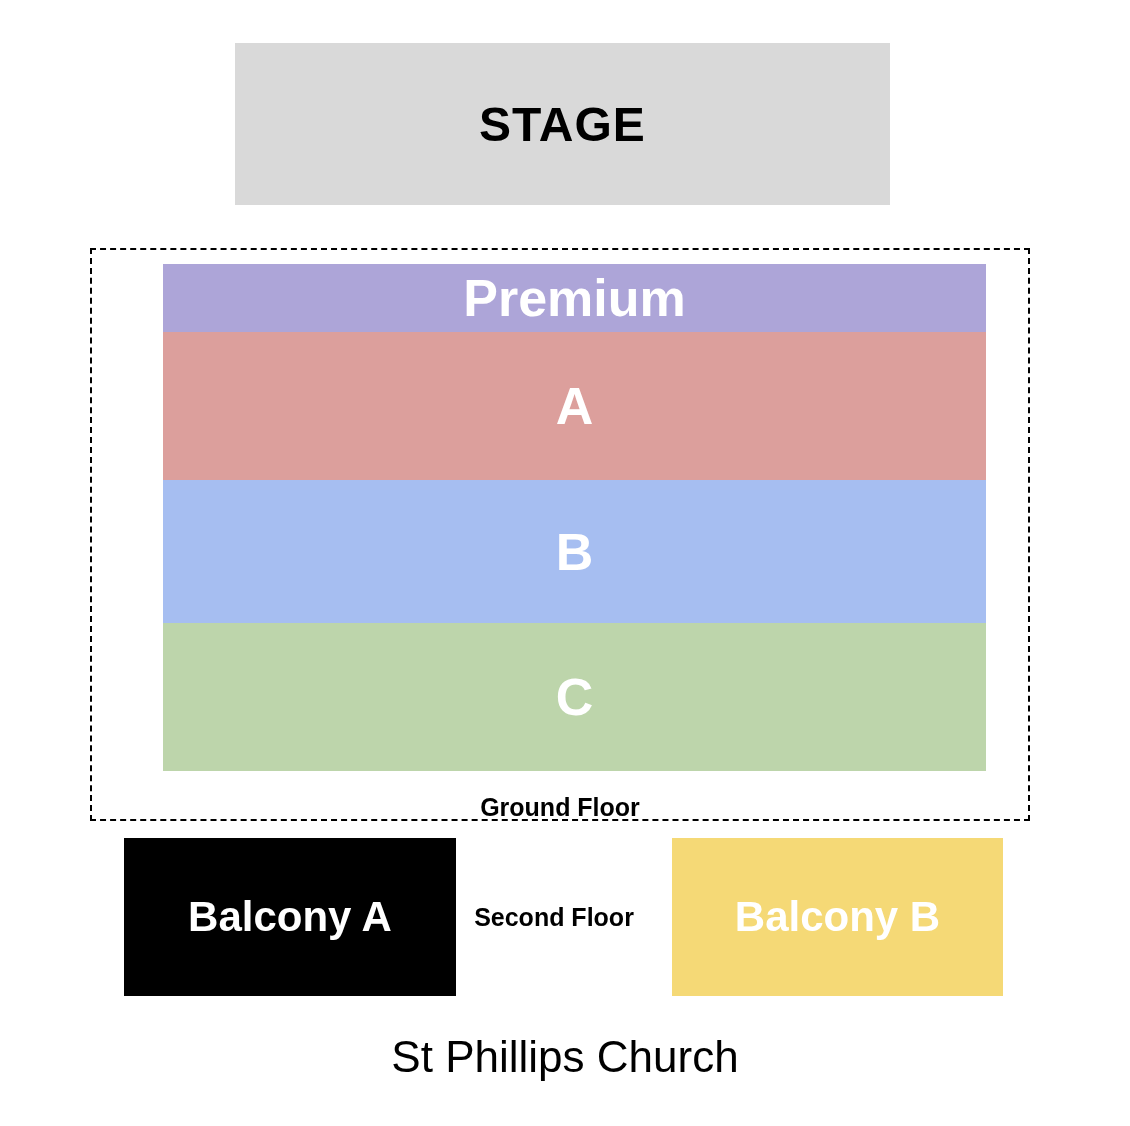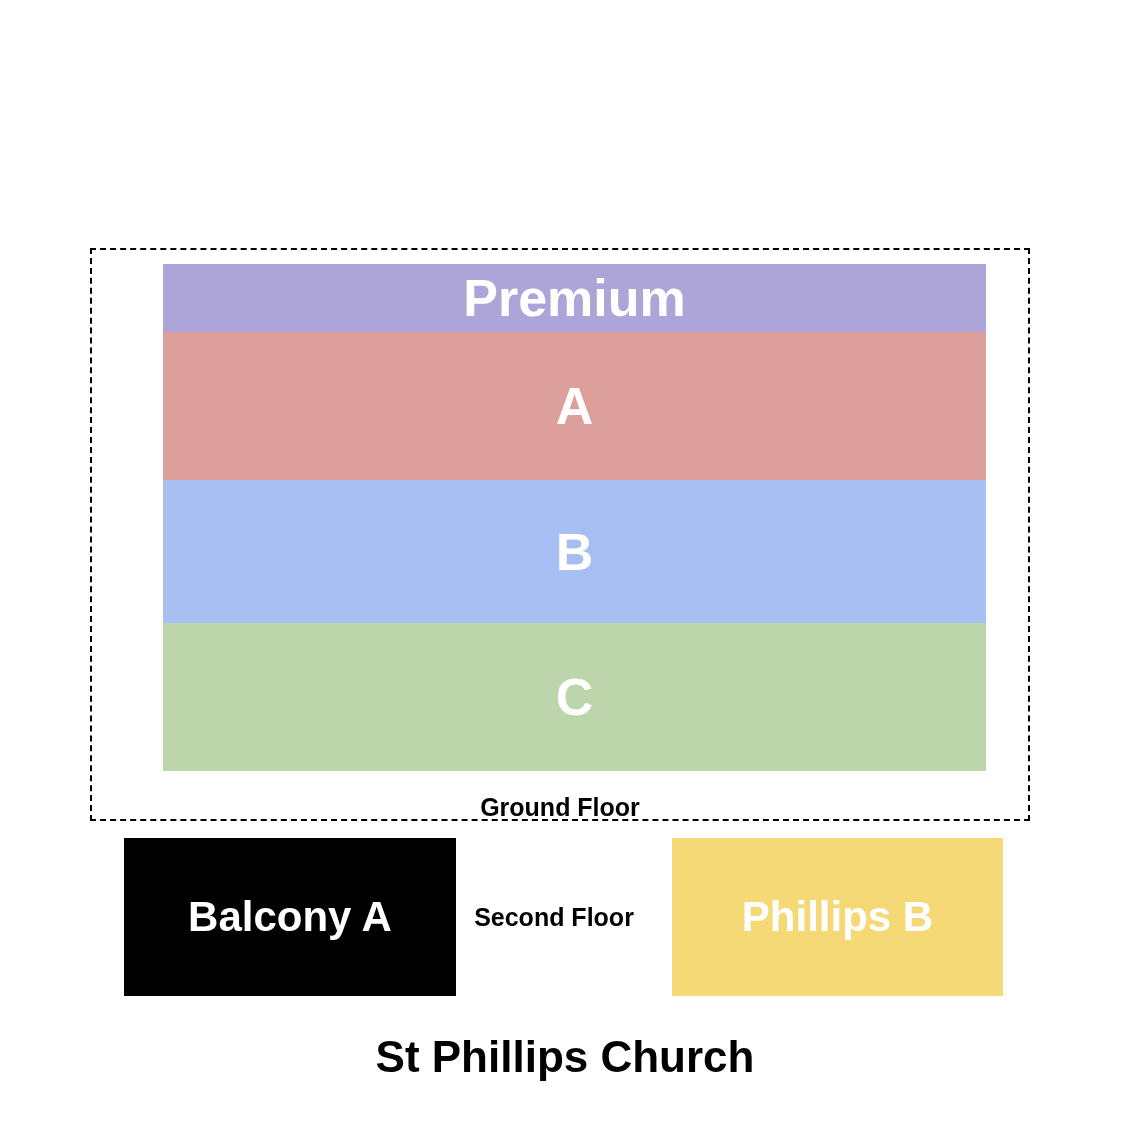--- a/index.html
+++ b/index.html
@@ -124,29 +124,32 @@
   }
 
   
   .venue-title {
     position: absolute;
     left: 0;
     top: 1032px;
     width: 100%;
     text-align: center;
     font-size: 44px;
-    font-weight: bold;
+    font-weight: normal;
     color: #000000;
   }
 </style>
 </head>
 <body>
 
 <div id="venue-map">
 
+  <div class="stage-block">
+    <span class="stage-label">STAGE</span>
+  </div>
 
   <div class="ground-floor-container">
 
     <div class="section-stack">
 
       <div class="seat-section sec-premium" style="background:#ada5d8">
         <span class="seat-section-label">Premium</span>
       </div>
 
       <div class="seat-section sec-a" style="background:#dc9f9c">
@@ -166,18 +169,18 @@
     <div class="floor-caption ground-floor-caption">Ground Floor</div>
   </div>
 
   <div class="balcony balcony-a" style="background:#000000">
     <span class="balcony-label">Balcony A</span>
   </div>
 
   <div class="second-floor-caption">Second Floor</div>
 
   <div class="balcony balcony-b" style="background:#f5d976">
-    <span class="balcony-label">Phillips B</span>
+    <span class="balcony-label">Balcony B</span>
   </div>
 
   <div class="venue-title">St Phillips Church</div>
 
 </div>
 
 </body></html>

